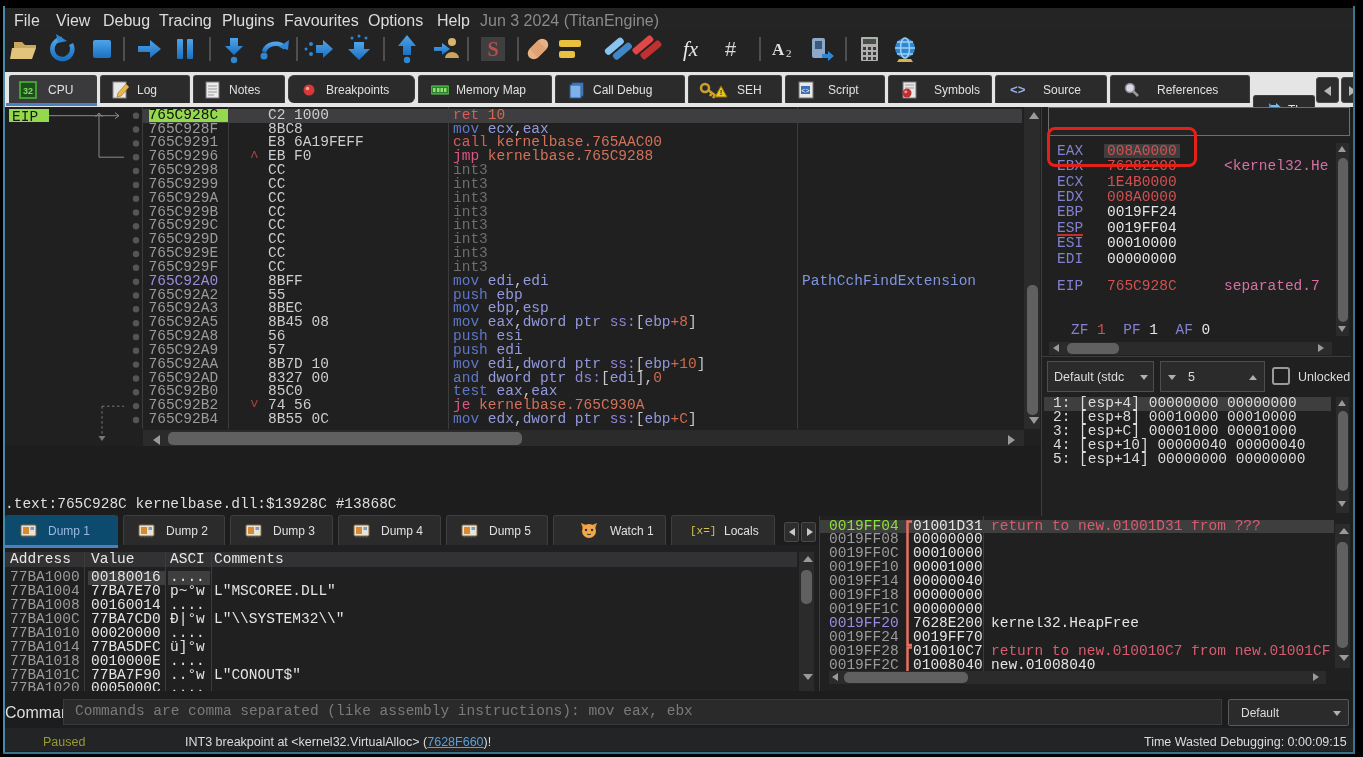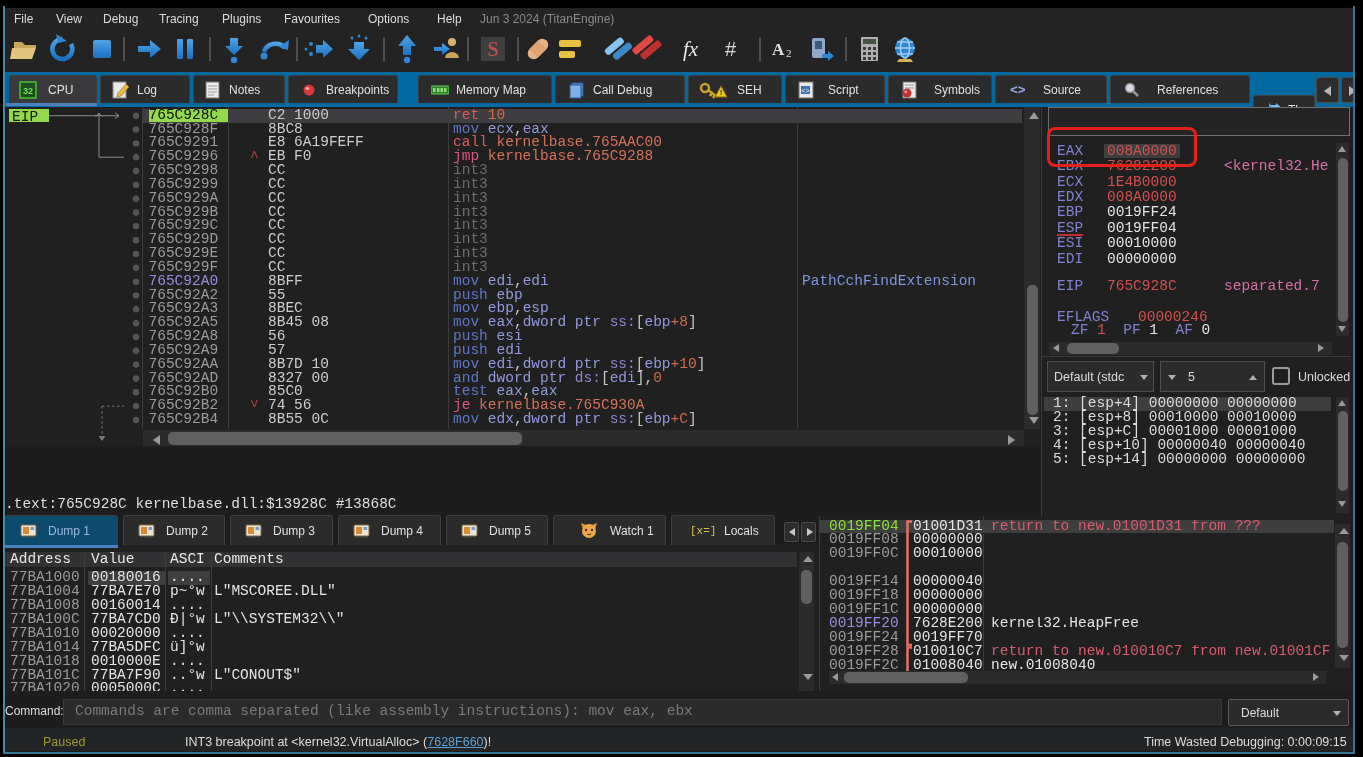--- a/index.html
+++ b/index.html
@@ -1,21 +1,21 @@
 <!DOCTYPE html>
 <html><head>
 <meta charset="utf-8">
 <style>
 html,body{margin:0;padding:0;background:#000;width:1363px;height:757px;overflow:hidden;}
 *{box-sizing:border-box;}
 i{font-style:normal;}
 #win{position:absolute;left:0;top:0;width:1363px;height:757px;background:transparent;}
 #basebg{position:absolute;left:5px;top:8px;width:1348px;height:744px;background:#1d1d1d;}
 .abs{position:absolute;}
-.sans{font-family:"Liberation Sans",sans-serif;font-size:12px;color:#dcdcdc;}
+.sans{font-family:"Liberation Sans",sans-serif;font-size:16px;color:#dcdcdc;}
 .mono{font-family:"Liberation Mono",monospace;font-size:14.5px;color:#e4e4e4;white-space:pre;}
 .m13{font-family:"Liberation Mono",monospace;font-size:14.5px;line-height:13.83px;white-space:pre;}
 .sep{position:absolute;background:#3c3c3c;}
 .row-hl{position:absolute;background:#3e3e40;}
 
 .c-addr{color:#9b9b9b;} .c-addrp{color:#9c8ce0;} .c-bytes{color:#cdcdcd;}
 .c-mn{color:#5f77c9;} .c-red{color:#dd5a5a;} .c-jmp{color:#dd5880;}
 .c-reg{color:#9399dc;} .c-seg{color:#8f85d6;} .c-num{color:#cf6a4c;}
 .c-mod{color:#d4715a;} .c-int3{color:#6e6e6e;} .c-pun{color:#c9c9c9;}
 .c-cmt{color:#7f95e0;} .c-white{color:#e4e4e4;} .c-grey{color:#9b9b9b;}
@@ -150,21 +150,21 @@
           <rect x="873" y="27" width="3" height="3"></rect>
         </g>
 
 <circle cx="905" cy="18" r="10" fill="#2f86d3"></circle>
         <ellipse cx="905" cy="18" rx="4.5" ry="10" fill="none" stroke="#9fd0f0" stroke-width="1.5"></ellipse>
         <path d="M895 18 h20 M897 12 h16 M897 24 h16" stroke="#9fd0f0" stroke-width="1.5" fill="none"></path>
         <path d="M899 29 h12 l2 3 h-16 z" fill="#d8b34e"></path>
 </svg>
 </div>
 
-<div class="abs" id="tabbar" style="left:0;top:72px;width:1355px;height:35px;background:#0369a1;">
+<div class="abs" id="tabbar" style="left:0;top:72px;width:1355px;height:35px;background:#e5e5e5;">
  <div class="tab active" style="left:9px;width:88px;">
   <svg class="abs" style="left:9px;top:5px;" width="18" height="18">
           <rect x="1" y="1" width="16" height="16" fill="#1e4d1e" stroke="#49c031" stroke-width="1.5"></rect>
           <text x="9" y="13" font-family="Liberation Sans" font-size="9" font-weight="bold" fill="#7ae05a" text-anchor="middle">32</text>
         </svg>
   <span class="tl" style="left:38px;">CPU</span>
       </div>
  <div class="tab" style="left:100px;width:90px;">
   <svg class="abs" style="left:11px;top:5px;" width="17" height="18">
           <rect x="1" y="1" width="13" height="16" fill="#e8e8e8" stroke="#888"></rect>
@@ -172,21 +172,21 @@
         </svg>
   <span class="tl" style="left:36px;">Log</span>
       </div>
  <div class="tab" style="left:193px;width:92px;">
   <svg class="abs" style="left:10px;top:5px;" width="17" height="18">
           <rect x="2" y="1" width="13" height="16" fill="#ececec" stroke="#777"></rect>
           <path d="M4 5 h9 M4 8 h9 M4 11 h9 M4 14 h6" stroke="#999" stroke-width="1"></path>
         </svg>
   <span class="tl" style="left:35px;">Notes</span>
       </div>
- <div class="tab" style="left:288px;width:110px;">
+ <div class="tab" style="left:288px;width:127px;border-radius:6px;">
   <svg class="abs" style="left:12px;top:6px;" width="16" height="16">
           <circle cx="8" cy="8" r="5.5" fill="#d83838"></circle>
           <circle cx="6.5" cy="6.5" r="1.8" fill="#f0a0a0"></circle>
         </svg>
   <span class="tl" style="left:37px;">Breakpoints</span>
       </div>
  <div class="tab" style="left:418px;width:134px;">
   <svg class="abs" style="left:12px;top:6px;" width="18" height="16">
           <rect x="0" y="4" width="18" height="8" rx="1" fill="#2e7d32" stroke="#66d455"></rect>
           <g fill="#8ae06a">
@@ -339,21 +339,20 @@
 <div class="abs" style="left:63px;top:37.3px;width:76px;height:13.8px;background:#3e3e3e;"></div>
 <div class="m13 abs" style="left:0;top:37.8px;height:13.83px;width:300px;"><span class="abs c-rname" style="left:16px;">EAX</span><span class="abs c-rval" style="left:66px;">008A0000</span></div>
 <div class="m13 abs" style="left:0;top:53.2px;height:13.83px;width:300px;"><span class="abs c-rname" style="left:16px;">EBX</span><span class="abs c-rval" style="left:66px;">76282200</span><span class="abs c-pink" style="left:183px;">&lt;kernel32.He</span></div>
 <div class="m13 abs" style="left:0;top:68.6px;height:13.83px;width:300px;"><span class="abs c-rname" style="left:16px;">ECX</span><span class="abs c-rval" style="left:66px;">1E4B0000</span></div>
 <div class="m13 abs" style="left:0;top:84.0px;height:13.83px;width:300px;"><span class="abs c-rname" style="left:16px;">EDX</span><span class="abs c-rval" style="left:66px;">008A0000</span></div>
 <div class="m13 abs" style="left:0;top:99.4px;height:13.83px;width:300px;"><span class="abs c-rname" style="left:16px;">EBP</span><span class="abs c-white" style="left:66px;">0019FF24</span></div>
 <div class="m13 abs" style="left:0;top:114.8px;height:13.83px;width:300px;"><span class="abs c-rname" style="left:16px;">ESP</span><span class="abs" style="left:16px;top:12.5px;width:26px;height:1.5px;background:#c03030;"></span><span class="abs c-white" style="left:66px;">0019FF04</span></div>
 <div class="m13 abs" style="left:0;top:130.2px;height:13.83px;width:300px;"><span class="abs c-rname" style="left:16px;">ESI</span><span class="abs c-white" style="left:66px;">00010000</span></div>
 <div class="m13 abs" style="left:0;top:145.6px;height:13.83px;width:300px;"><span class="abs c-rname" style="left:16px;">EDI</span><span class="abs c-white" style="left:66px;">00000000</span></div>
 <div class="m13 abs" style="left:0;top:172.8px;height:13.83px;width:300px;"><span class="abs c-rname" style="left:16px;">EIP</span><span class="abs c-rval" style="left:66px;">765C928C</span><span class="abs c-pink" style="left:183px;">separated.7</span></div>
-<div class="m13 abs" style="left:0;top:203.6px;height:13.83px;width:300px;"><span class="abs c-rname" style="left:16px;">EFLAGS</span><span class="abs c-rval" style="left:97px;">00000246</span></div>
 <div class="m13 abs" style="left:14px;top:217.4px;height:13.83px;width:300px;"><span class="abs" style="left:16px;"><i class="c-rname">ZF</i><i class="c-rval"> 1</i><i class="c-rname">  PF</i><i class="c-white"> 1</i><i class="c-rname">  AF</i><i class="c-white"> 0</i></span></div>
 <div class="sb-track" style="left:295px;top:36px;width:13px;height:193px;"></div>
 <div class="arr" style="left:297px;top:39px;border-left:4.5px solid transparent;border-right:4.5px solid transparent;border-bottom:6px solid #9a9a9a;"></div>
 <div class="arr" style="left:297px;top:219px;border-left:4.5px solid transparent;border-right:4.5px solid transparent;border-top:6px solid #9a9a9a;"></div>
 <div class="sb-thumb" style="left:296.5px;top:51px;width:10px;height:164px;"></div>
 <div class="sb-track" style="left:8px;top:235px;width:283px;height:13px;"></div>
 <div class="arr" style="left:12px;top:237px;border-top:4.5px solid transparent;border-bottom:4.5px solid transparent;border-right:6px solid #9a9a9a;"></div>
 <div class="arr" style="left:277px;top:237px;border-top:4.5px solid transparent;border-bottom:4.5px solid transparent;border-left:6px solid #9a9a9a;"></div>
 <div class="sb-thumb" style="left:26px;top:236px;width:52px;height:11px;"></div>
 <div class="sep" style="left:0;top:249px;width:310px;height:1px;"></div>
@@ -472,20 +471,21 @@
 <div class="abs" style="left:801px;top:522px;width:15px;height:20px;background:#2d2d2d;border:1px solid #4a4a4a;border-radius:2px;">
         <div class="arr" style="left:5px;top:5px;border-top:4.5px solid transparent;border-bottom:4.5px solid transparent;border-left:6px solid #c8c8c8;"></div>
       </div>
     </div>
 <div class="abs" id="stack" style="left:819px;top:516px;width:532px;height:175px;background:#202020;overflow:hidden;">
 <div class="sep" style="left:0;top:0;width:1px;height:175px;"></div>
 <div class="abs" style="left:1px;top:3.5px;width:514px;height:13.9px;background:#3e3e3e;"></div>
 <div class="m13 abs" style="left:0;top:3.50px;height:13.9px;width:515px;overflow:hidden;"><span class="abs c-sgreen" style="left:10px;">0019FF04</span><span class="abs c-white" style="left:94px;">01001D31</span><span class="abs c-srose" style="left:172px;">return to new.01001D31 from ???</span></div>
 <div class="m13 abs" style="left:0;top:17.40px;height:13.9px;width:515px;overflow:hidden;"><span class="abs c-grey" style="left:10px;">0019FF08</span><span class="abs c-white" style="left:94px;">00000000</span></div>
 <div class="m13 abs" style="left:0;top:31.30px;height:13.9px;width:515px;overflow:hidden;"><span class="abs c-grey" style="left:10px;">0019FF0C</span><span class="abs c-white" style="left:94px;">00010000</span></div>
+<div class="m13 abs" style="left:0;top:45.20px;height:13.9px;width:515px;overflow:hidden;"><span class="abs c-grey" style="left:10px;">0019FF10</span><span class="abs c-white" style="left:94px;">00001000</span></div>
 <div class="m13 abs" style="left:0;top:59.10px;height:13.9px;width:515px;overflow:hidden;"><span class="abs c-grey" style="left:10px;">0019FF14</span><span class="abs c-white" style="left:94px;">00000040</span></div>
 <div class="m13 abs" style="left:0;top:73.00px;height:13.9px;width:515px;overflow:hidden;"><span class="abs c-grey" style="left:10px;">0019FF18</span><span class="abs c-white" style="left:94px;">00000000</span></div>
 <div class="m13 abs" style="left:0;top:86.90px;height:13.9px;width:515px;overflow:hidden;"><span class="abs c-grey" style="left:10px;">0019FF1C</span><span class="abs c-white" style="left:94px;">00000000</span></div>
 <div class="m13 abs" style="left:0;top:100.80px;height:13.9px;width:515px;overflow:hidden;"><span class="abs c-addrp" style="left:10px;">0019FF20</span><span class="abs c-white" style="left:94px;">7628E200</span><span class="abs c-white" style="left:172px;">kernel32.HeapFree</span></div>
 <div class="m13 abs" style="left:0;top:114.70px;height:13.9px;width:515px;overflow:hidden;"><span class="abs c-grey" style="left:10px;">0019FF24</span><span class="abs c-white" style="left:94px;">0019FF70</span></div>
 <div class="m13 abs" style="left:0;top:128.60px;height:13.9px;width:515px;overflow:hidden;"><span class="abs c-grey" style="left:10px;">0019FF28</span><span class="abs c-white" style="left:94px;">010010C7</span><span class="abs c-srose" style="left:172px;">return to new.010010C7 from new.01001CF</span></div>
 <div class="m13 abs" style="left:0;top:142.50px;height:13.9px;width:515px;overflow:hidden;"><span class="abs c-grey" style="left:10px;">0019FF2C</span><span class="abs c-white" style="left:94px;">01008040</span><span class="abs c-white" style="left:172px;">new.01008040</span></div>
 <svg class="abs" style="left:0;top:0;" width="100" height="160">
 <g stroke="#e87060" stroke-width="2.5" fill="none">
 <path d="M93 5.5 H88.5 V129 H93"></path>

